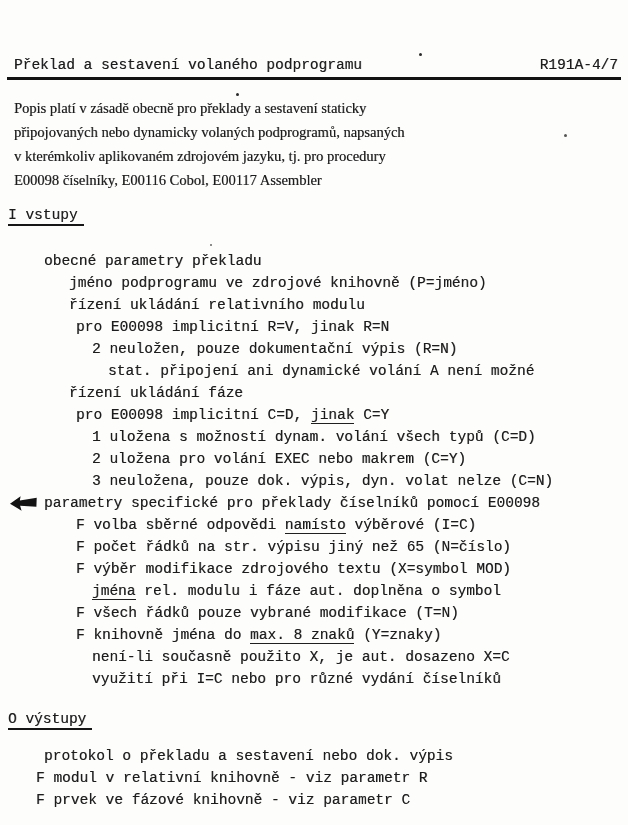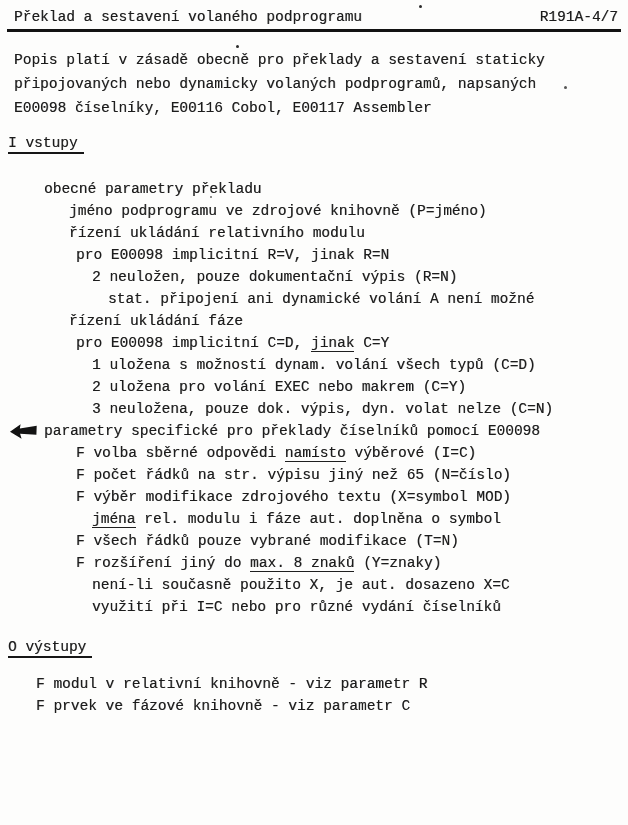--- a/index.html
+++ b/index.html
@@ -9,29 +9,30 @@
     font-family:"Liberation Mono","DejaVu Sans Mono",monospace;
     color:#1c1c1c;
     font-size:14.5px;
     text-shadow:0.4px 0.3px 0 rgba(25,25,25,.5);
     -webkit-font-smoothing:antialiased;
   }
   .page{position:relative;width:628px;height:825px;}
   .hdr{
     display:flex;justify-content:space-between;align-items:flex-start;
     padding:9px 8px 0 14px;
+    margin-top:48px;
   }
   .hdr-title{white-space:nowrap;}
   .hdr-code{white-space:nowrap;padding-right:2px;}
   .rule{
     margin:4px 7px 0 7px;height:0;
     border-bottom:3px solid #121212;
   }
   .intro{
-    margin:16px 0 0 14px;line-height:24px;white-space:nowrap;
+    margin:16px 0 0 14px;line-height:24px;white-space:nowrap;font-family:Liberation Serif, serif;
   }
   .sec-heading{
     display:inline-block;margin:15px 0 0 8px;
     border-bottom:2px solid #161616;padding:0 6px 1px 0;
     white-space:nowrap;
   }
   .lines{margin-top:24px;}
   .lines.out{margin-top:15px;}
   .tl{
     height:22px;line-height:22px;white-space:nowrap;position:relative;
@@ -63,20 +64,21 @@
 
   <div class="hdr">
     <span class="hdr-title">Překlad a sestavení volaného podprogramu</span>
     <span class="hdr-code">R191A-4/7</span>
   </div>
   <div class="rule"></div>
 
   <div class="intro">
       <div>Popis platí v zásadě obecně pro překlady a sestavení staticky</div>
       <div>připojovaných nebo dynamicky volaných podprogramů, napsaných</div>
+      <div>v kterémkoliv aplikovaném zdrojovém jazyku, tj. pro procedury</div>
       <div>E00098 číselníky, E00116 Cobol, E00117 Assembler</div>
     </div>
 
   <div class="heading-wrap">
     <span class="sec-heading">I vstupy</span>
   </div>
   <div class="lines">
       <div class="tl ind2"><span>obecné parametry překladu</span></div>
       <div class="tl ind3"><span>jméno podprogramu ve zdrojové knihovně (P=jméno)</span></div>
       <div class="tl ind3"><span>řízení ukládání relativního modulu</span></div>
@@ -91,29 +93,30 @@
       <div class="tl ind2"><span class="arrow">
           <svg width="30" height="17" viewBox="0 0 30 17" xmlns="http://www.w3.org/2000/svg">
             <path d="M1 8 L12 1 L11 5.4 L28 3.5 L27.2 12.5 L11 10.6 L12.2 15.5 Z" fill="#131313"></path>
           </svg>
         </span><span>parametry specifické pro překlady číselníků pomocí E00098</span></div>
       <div class="tl ind4"><span>F volba sběrné odpovědi </span><span class="u">namísto</span><span> výběrové (I=C)</span></div>
       <div class="tl ind4"><span>F počet řádků na str. výpisu jiný než 65 (N=číslo)</span></div>
       <div class="tl ind4"><span>F výběr modifikace zdrojového textu (X=symbol MOD)</span></div>
       <div class="tl ind5"><span class="u">jména</span><span> rel. modulu i fáze aut. doplněna o symbol</span></div>
       <div class="tl ind4"><span>F všech řádků pouze vybrané modifikace (T=N)</span></div>
-      <div class="tl ind4"><span>F rozšíření jiný do </span><span class="u">max. 8 znaků</span><span> (Y=znaky)</span></div>
+      <div class="tl ind4"><span>F knihovně jména do </span><span class="u">max. 8 znaků</span><span> (Y=znaky)</span></div>
       <div class="tl ind5"><span>není-li současně použito X, je aut. dosazeno X=C</span></div>
       <div class="tl ind5"><span>využití při I=C nebo pro různé vydání číselníků</span></div>
     </div>
 
   <div class="heading-wrap sec-out-heading">
     <span class="sec-heading">O výstupy</span>
   </div>
   <div class="lines out">
+      <div class="tl ind2"><span>protokol o překladu a sestavení nebo dok. výpis</span></div>
       <div class="tl ind1"><span>F modul v relativní knihovně - viz parametr R</span></div>
       <div class="tl ind1"><span>F prvek ve fázové knihovně - viz parametr C</span></div>
     </div>
 
   <span class="speck sp1"></span>
   <span class="speck sp2"></span>
   <span class="speck sp3"></span>
   <span class="speck sp4"></span>
 </div>
 

